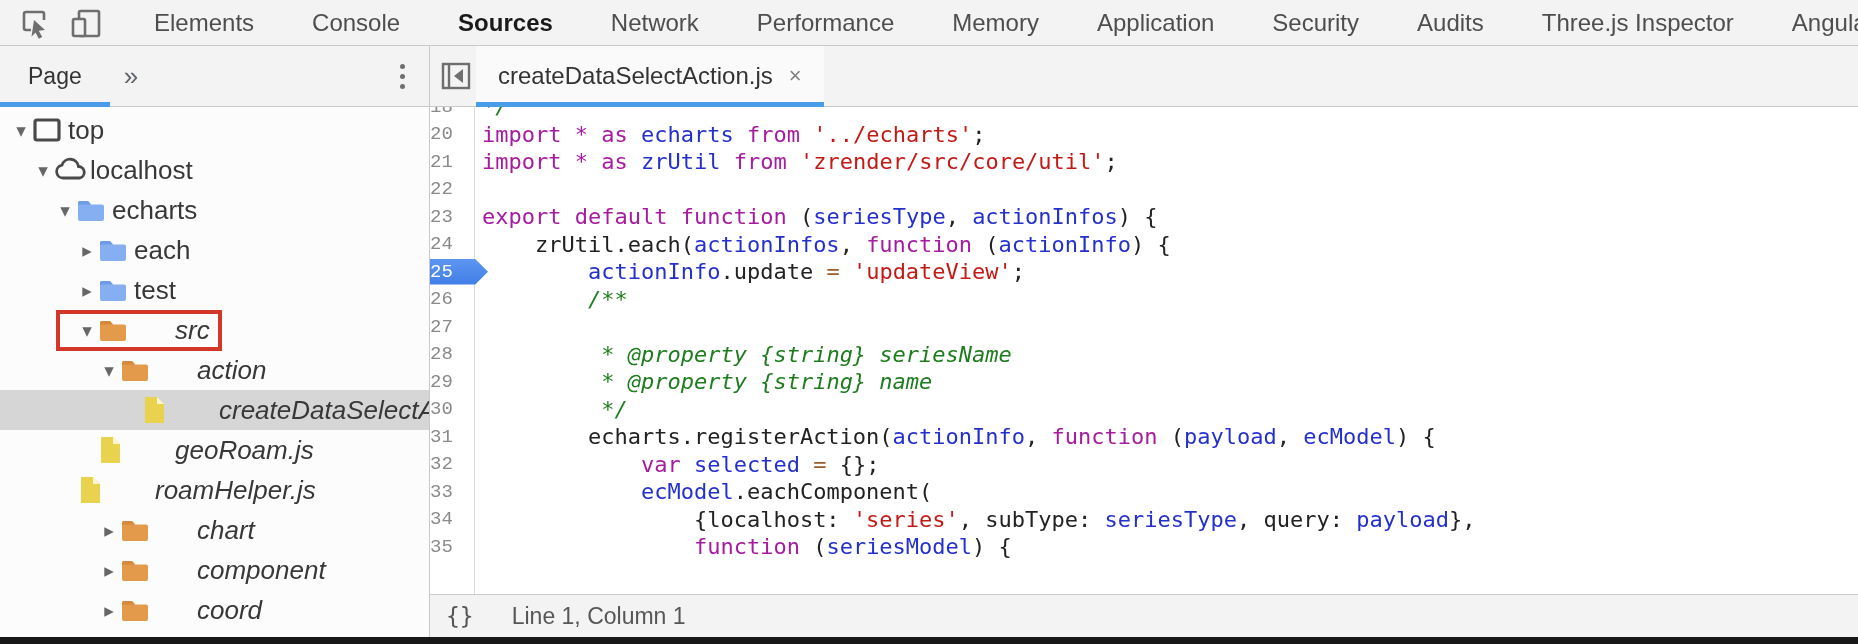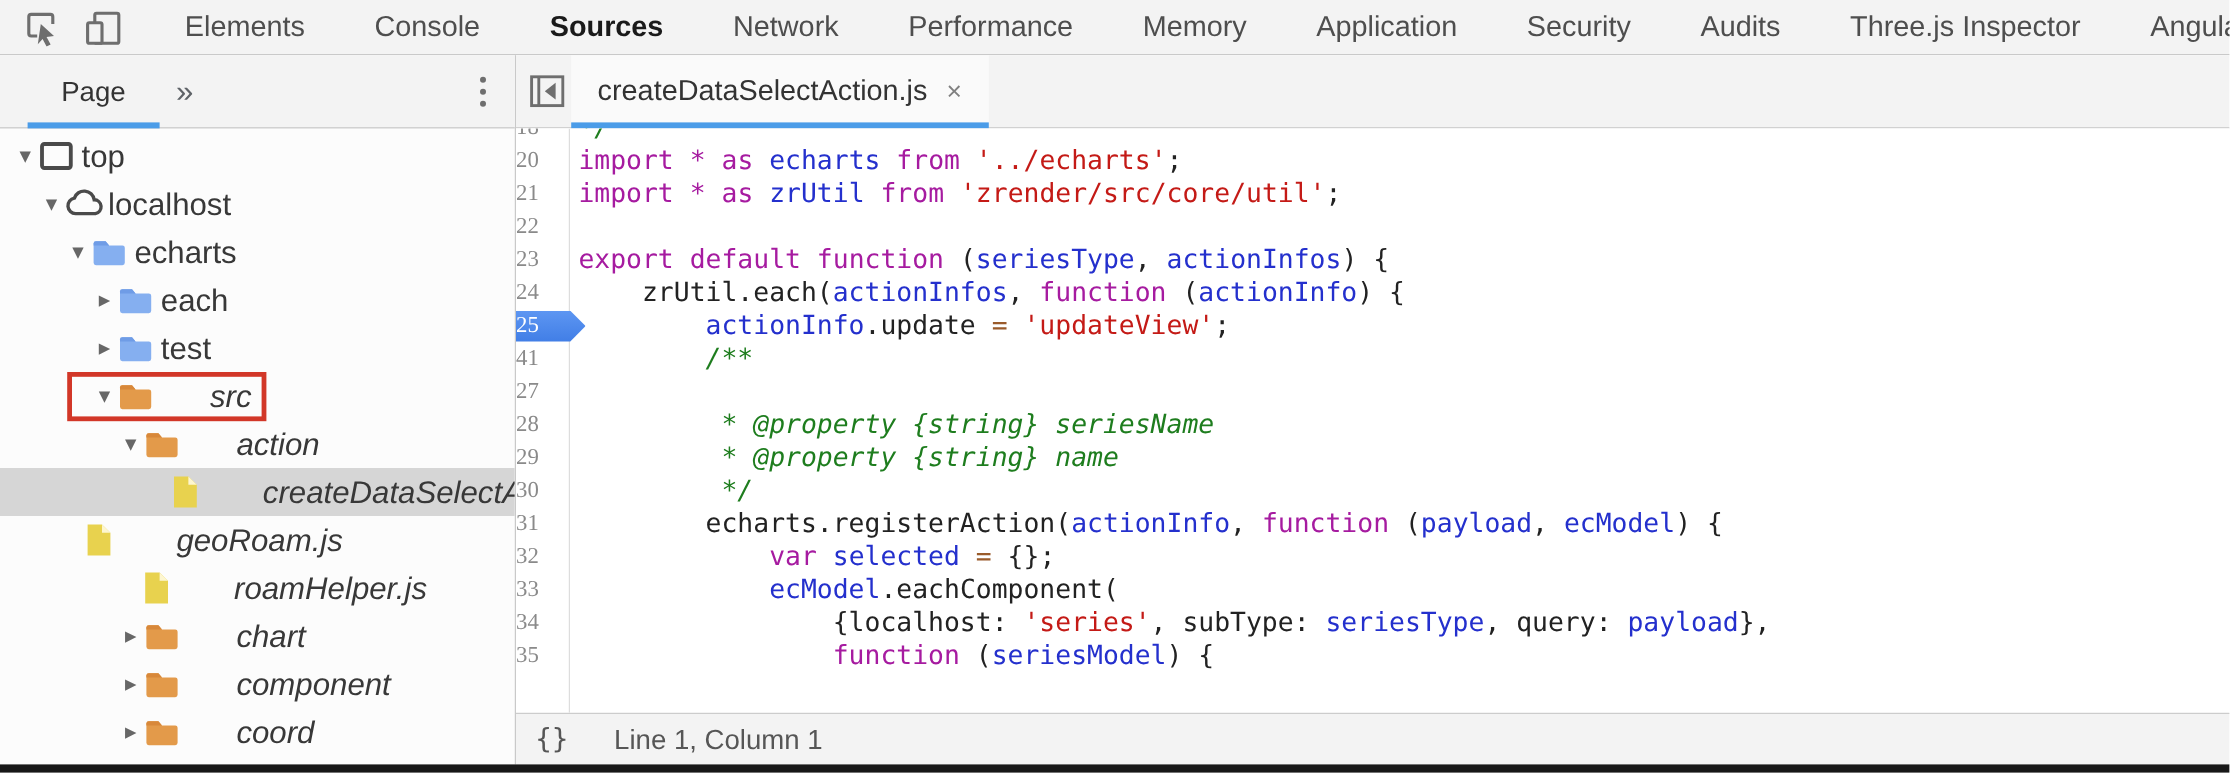--- a/index.html
+++ b/index.html
@@ -17,21 +17,21 @@
   .main-tabs { display:flex; align-items:center; gap:58px; margin-left:32px; height:100%; }
   .main-tab { font-size:24px; color:#4e4e4e; cursor:pointer; white-space:nowrap; }
   .main-tab.active { color:#1a1a1a; font-weight:600; }
 
   
   .left-panel { position:absolute; left:0; top:46px; width:430px; height:591px;
     background:#fcfcfc; border-right:1px solid #c9c9c9; }
   .side-header { position:absolute; left:0; top:0; width:100%; height:61px;
     background:#f3f3f3; border-bottom:1px solid #c9c9c9; display:flex; align-items:center; }
   .side-tab { position:relative; height:100%; display:flex; align-items:center;
-    padding:0 28px; font-size:23px; color:#5a5a5a; cursor:pointer;margin-left:23px; }
+    padding:0 28px; font-size:23px; color:#5a5a5a; cursor:pointer; }
   .side-tab.active { color:#333; }
   .side-tab.active::after { content:""; position:absolute; left:0; right:0; bottom:-1px; height:5px; background:#4b9ce8; }
   .overflow-chevron { font-size:26px; color:#5f6368; margin-left:14px; cursor:pointer; letter-spacing:-2px; }
   .dots-menu { margin-left:auto; margin-right:24px; cursor:pointer; display:flex; flex-direction:column; gap:5px; }
   .dots-menu i { width:5px; height:5px; border-radius:50%; background:#6e6e6e; }
 
   .tree { position:absolute; left:0; top:61px; width:100%; height:530px; overflow:hidden; padding-top:3px; }
   .tree-row { height:40px; display:flex; align-items:center; white-space:nowrap; overflow:hidden; cursor:pointer; }
   .tree-row.selected { background:#d6d6d6; }
   .tw-arrow { width:22px; display:inline-flex; justify-content:center; font-size:19px; color:#676767; flex:none; }
@@ -51,21 +51,21 @@
     padding:0 22px; margin-left:2px; background:#fafafa; cursor:pointer; }
   .editor-tab::after { content:""; position:absolute; left:0; right:0; bottom:-1px; height:5px; background:#4b9ce8; }
   .editor-tab .tab-title { font-size:24px; color:#333; }
   .tab-close { font-size:22px; color:#808080; cursor:pointer; line-height:1; }
 
   .code-area { position:absolute; left:0; top:61px; width:100%; height:487px; overflow:hidden; background:#fff; }
   .gutter-bg { position:absolute; left:0; top:0; width:45px; height:100%; background:#fff; border-right:1px solid #ddd; }
   .code-lines { position:absolute; left:0; top:-14px; width:100%; }
   .code-line { height:27.5px; display:flex; align-items:center; position:relative; }
   .ln { width:45px; flex:none; text-align:left; padding-right:23px;
-    font-family:Liberation Serif, serif; font-size:19px; color:#8a8a8a; cursor:pointer; position:relative; z-index:1; }
+    font-family:Liberation Mono, monospace; font-size:19px; color:#8a8a8a; cursor:pointer; position:relative; z-index:1; }
   .code-text { font-family:"DejaVu Sans Mono", monospace; font-size:22px; line-height:27.5px;
     white-space:pre; padding-left:7px; color:#222; }
   .bp-tag { position:absolute; left:0; top:1px; bottom:1px; width:58px; z-index:0;
     background:linear-gradient(#5d96f2,#417ee6);
     clip-path:polygon(0 0, 78% 0, 100% 50%, 78% 100%, 0 100%); }
   .code-line.bp .ln { color:#fff; }
   .tk-k { color:#a61ba0; }
   .tk-v { color:#2430cd; }
   .tk-s { color:#c41a16; }
   .tk-c { color:#1e7d1e; font-style:italic; }
@@ -202,31 +202,31 @@
         <div class="tree-row selected" style="padding-left: 120px;">
           <span class="tw-arrow"></span>
           <span class="tw-icon">
             <svg width="24" height="30" viewBox="0 0 24 30">
               <path d="M3 2 h12 l7 7 v19 h-19 z" fill="#e8d24e"></path>
               <path d="M15 2 l7 7 h-7 z" fill="#fdf6d0"></path>
             </svg>
           </span>
           <span class="tw-label it">createDataSelectAction.js</span>
         </div>
-        <div class="tree-row" style="padding-left: 48px;">
+        <div class="tree-row" style="padding-left: 76px;">
           <span class="tw-arrow"></span>
           <span class="tw-icon">
             <svg width="24" height="30" viewBox="0 0 24 30">
               <path d="M3 2 h12 l7 7 v19 h-19 z" fill="#e8d24e"></path>
               <path d="M15 2 l7 7 h-7 z" fill="#fdf6d0"></path>
             </svg>
           </span>
           <span class="tw-label it">geoRoam.js</span>
         </div>
-        <div class="tree-row" style="padding-left: 96px;">
+        <div class="tree-row" style="padding-left: 56px;">
           <span class="tw-arrow"></span>
           <span class="tw-icon">
             <svg width="24" height="30" viewBox="0 0 24 30">
               <path d="M3 2 h12 l7 7 v19 h-19 z" fill="#e8d24e"></path>
               <path d="M15 2 l7 7 h-7 z" fill="#fdf6d0"></path>
             </svg>
           </span>
           <span class="tw-label it">roamHelper.js</span>
         </div>
         <div class="tree-row" style="padding-left: 98px;">
@@ -304,21 +304,21 @@
           <div class="code-line">
             <span class="ln">24</span>
             <span class="code-text"><span class="tk-p">    zrUtil.each(</span><span class="tk-v">actionInfos</span><span class="tk-p">, </span><span class="tk-k">function</span><span class="tk-p"> (</span><span class="tk-v">actionInfo</span><span class="tk-p">) {</span></span>
           </div>
           <div class="code-line bp">
             <span class="bp-tag"></span>
             <span class="ln">25</span>
             <span class="code-text"><span class="tk-p">        </span><span class="tk-v">actionInfo</span><span class="tk-p">.update </span><span class="tk-o">=</span><span class="tk-p"> </span><span class="tk-s">'updateView'</span><span class="tk-p">;</span></span>
           </div>
           <div class="code-line">
-            <span class="ln">41</span>
+            <span class="ln">26</span>
             <span class="code-text"><span class="tk-p">        </span><span class="tk-c">/**</span></span>
           </div>
           <div class="code-line">
             <span class="ln">27</span>
           </div>
           <div class="code-line">
             <span class="ln">28</span>
             <span class="code-text"><span class="tk-p">        </span><span class="tk-c"> * @property {string} seriesName</span></span>
           </div>
           <div class="code-line">

